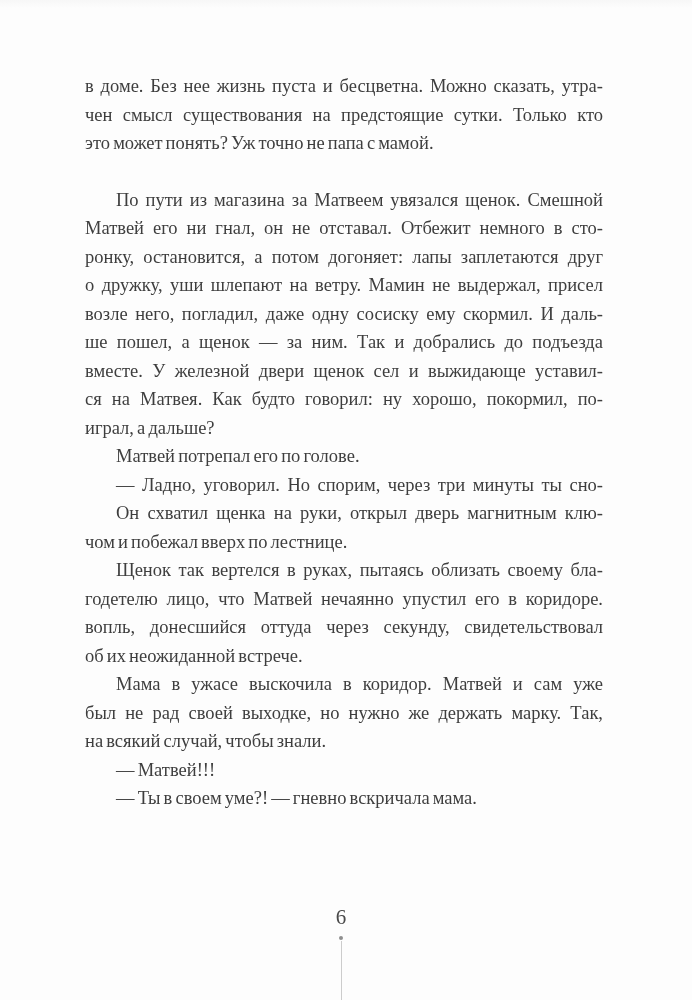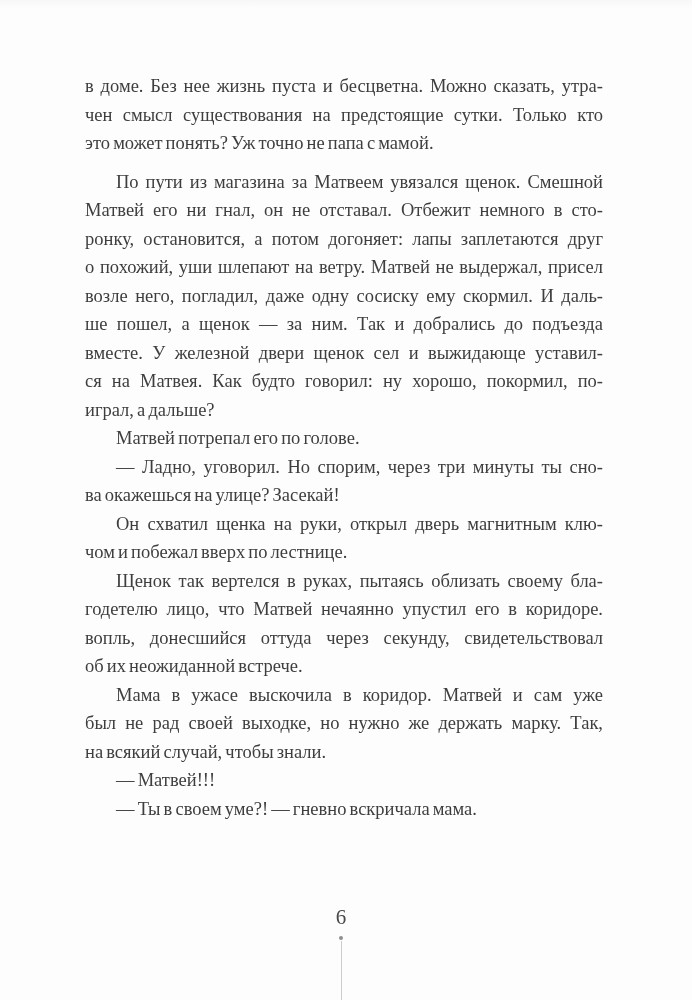--- a/index.html
+++ b/index.html
@@ -27,21 +27,21 @@
     color: #3e3e3e;
     font-size: 18.5px;
     line-height: 28.5px;
     word-spacing: -1.5px;
   }
   .paragraph {
     margin: 0;
     padding: 0;
   }
   .paragraph.gap-after {
-    margin-bottom: 10px;
+    margin-bottom: 28px;
   }
   .line {
     text-align: justify;
     text-align-last: justify;
     white-space: normal;
     overflow: hidden;
     height: 28.5px;
   }
   .line.last {
     text-align: right;
@@ -91,33 +91,32 @@
   <div class="text-block">
       <div class="paragraph gap-after">
         <div class="line">в доме. Без нее жизнь пуста и бесцветна. Можно сказать, утра-</div>
         <div class="line">чен смысл существования на предстоящие сутки. Только кто</div>
         <div class="line last">это может понять? Уж точно не папа с мамой.</div>
       </div>
       <div class="paragraph">
         <div class="line indent">По пути из магазина за Матвеем увязался щенок. Смешной</div>
         <div class="line">Матвей его ни гнал, он не отставал. Отбежит немного в сто-</div>
         <div class="line">ронку, остановится, а потом догоняет: лапы заплетаются друг</div>
-        <div class="line">о похожий, уши шлепают на ветру. Матвей не выдержал, присел</div>
+        <div class="line">о дружку, уши шлепают на ветру. Мамин не выдержал, присел</div>
         <div class="line">возле него, погладил, даже одну сосиску ему скормил. И даль-</div>
         <div class="line">ше пошел, а щенок — за ним. Так и добрались до подъезда</div>
         <div class="line">вместе. У железной двери щенок сел и выжидающе уставил-</div>
         <div class="line">ся на Матвея. Как будто говорил: ну хорошо, покормил, по-</div>
         <div class="line last">играл, а дальше?</div>
       </div>
       <div class="paragraph">
         <div class="line indent last">Матвей потрепал его по голове.</div>
       </div>
       <div class="paragraph">
         <div class="line indent">— Ладно, уговорил. Но спорим, через три минуты ты сно-</div>
-        <div class="line last">ва окажешься на улице? Засекай!</div>
       </div>
       <div class="paragraph">
         <div class="line indent">Он схватил щенка на руки, открыл дверь магнитным клю-</div>
         <div class="line last">чом и побежал вверх по лестнице.</div>
       </div>
       <div class="paragraph">
         <div class="line indent">Щенок так вертелся в руках, пытаясь облизать своему бла-</div>
         <div class="line">годетелю лицо, что Матвей нечаянно упустил его в коридоре.</div>
         <div class="line">вопль, донесшийся оттуда через секунду, свидетельствовал</div>
         <div class="line last">об их неожиданной встрече.</div>

